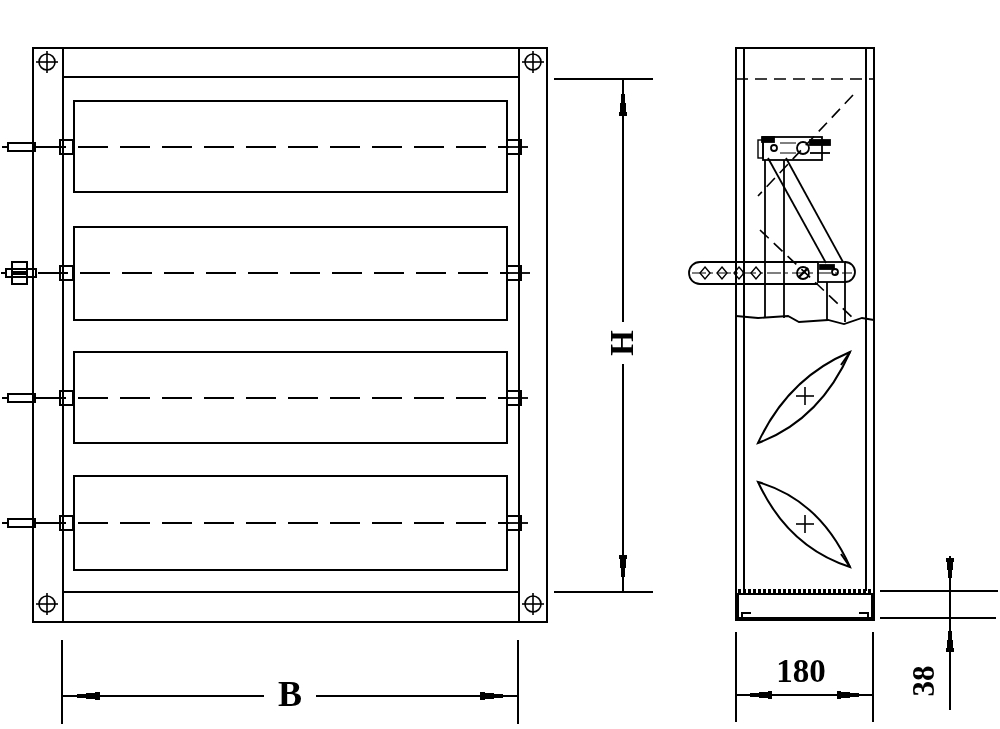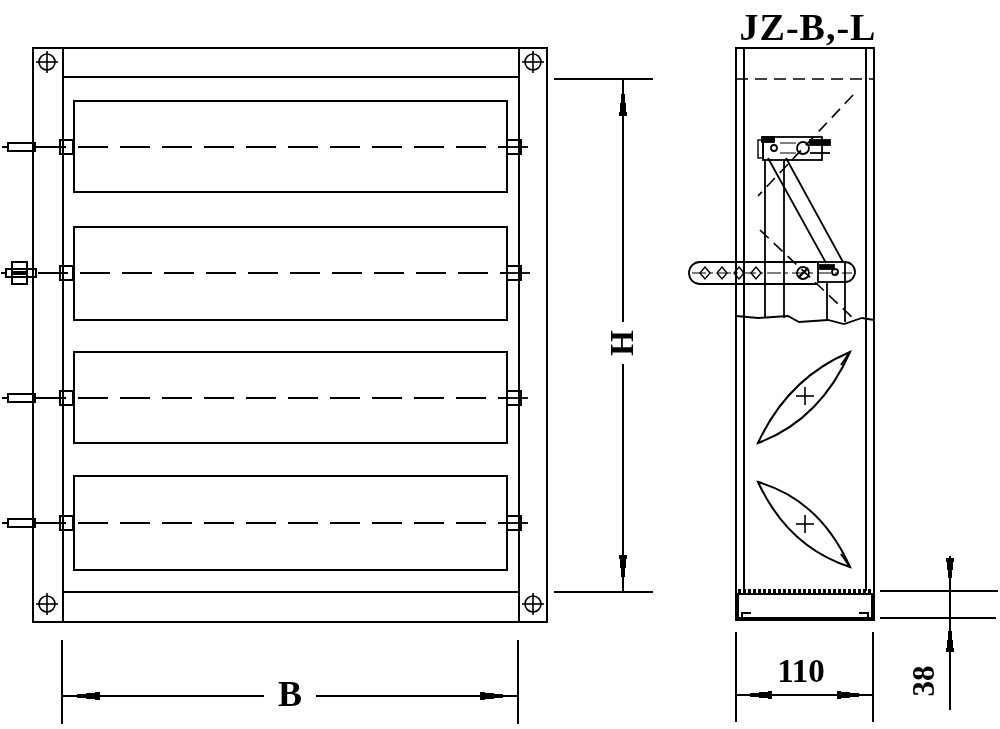--- a/index.html
+++ b/index.html
@@ -187,22 +187,21 @@
 
   <g stroke-width="1.3" shape-rendering="crispEdges">
     <line x1="880" y1="591" x2="998" y2="591"></line>
     <line x1="880" y1="618" x2="996" y2="618"></line>
     <line x1="950" y1="556" x2="950" y2="710"></line>
     <polygon points="950,590 954,558 946,558" fill="#000" stroke="none"></polygon>
     <polygon points="950,619 954,652 946,652" fill="#000" stroke="none"></polygon>
   </g>
 </svg>
 
-  <div class="lbl title" style="left:808px;top:27px;">JZ-B,-L</div>
 
   <div class="lbl dim vert" style="left:622px;top:343px;">H</div>
 
   <div class="lbl dim" style="left:290px;top:694px;font-size:36px;">B</div>
 
-  <div class="lbl dim" style="left:801px;top:671px;">110</div>
+  <div class="lbl dim" style="left:801px;top:671px;">180</div>
 
   <div class="lbl dim vert" style="left:923px;top:681px;font-size:31px;">38</div>
 </div>
 
 </body></html>

